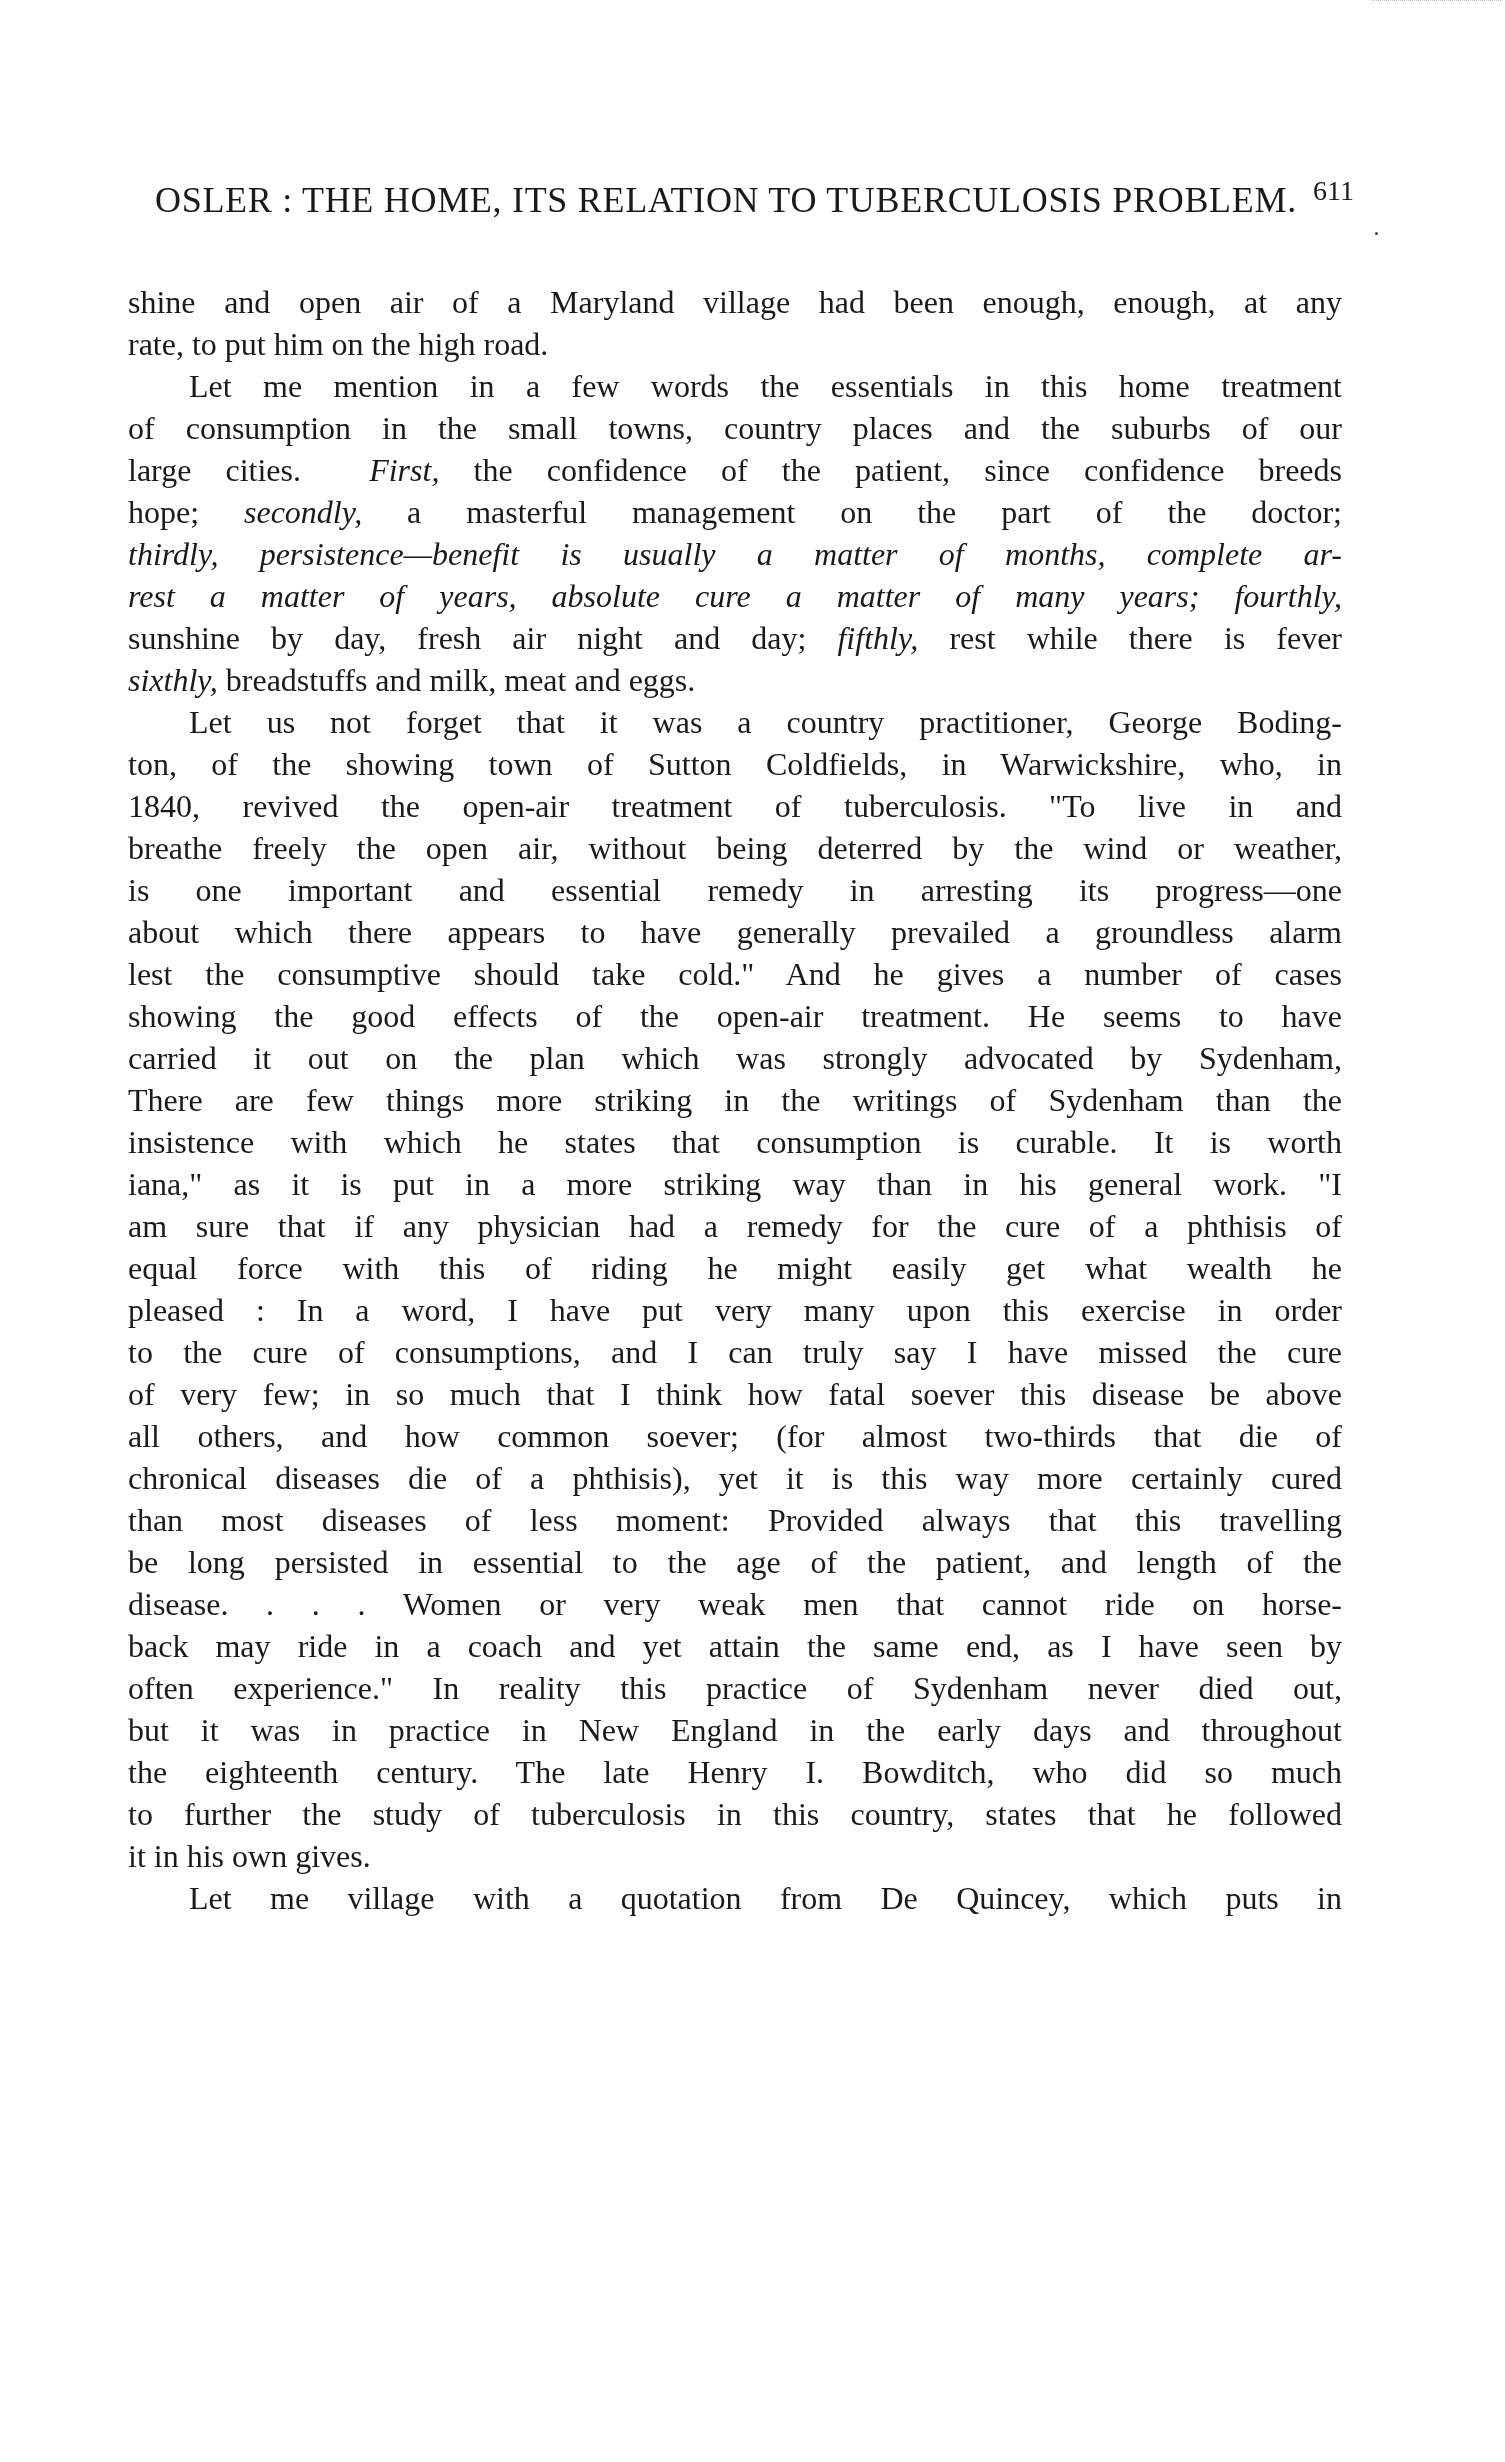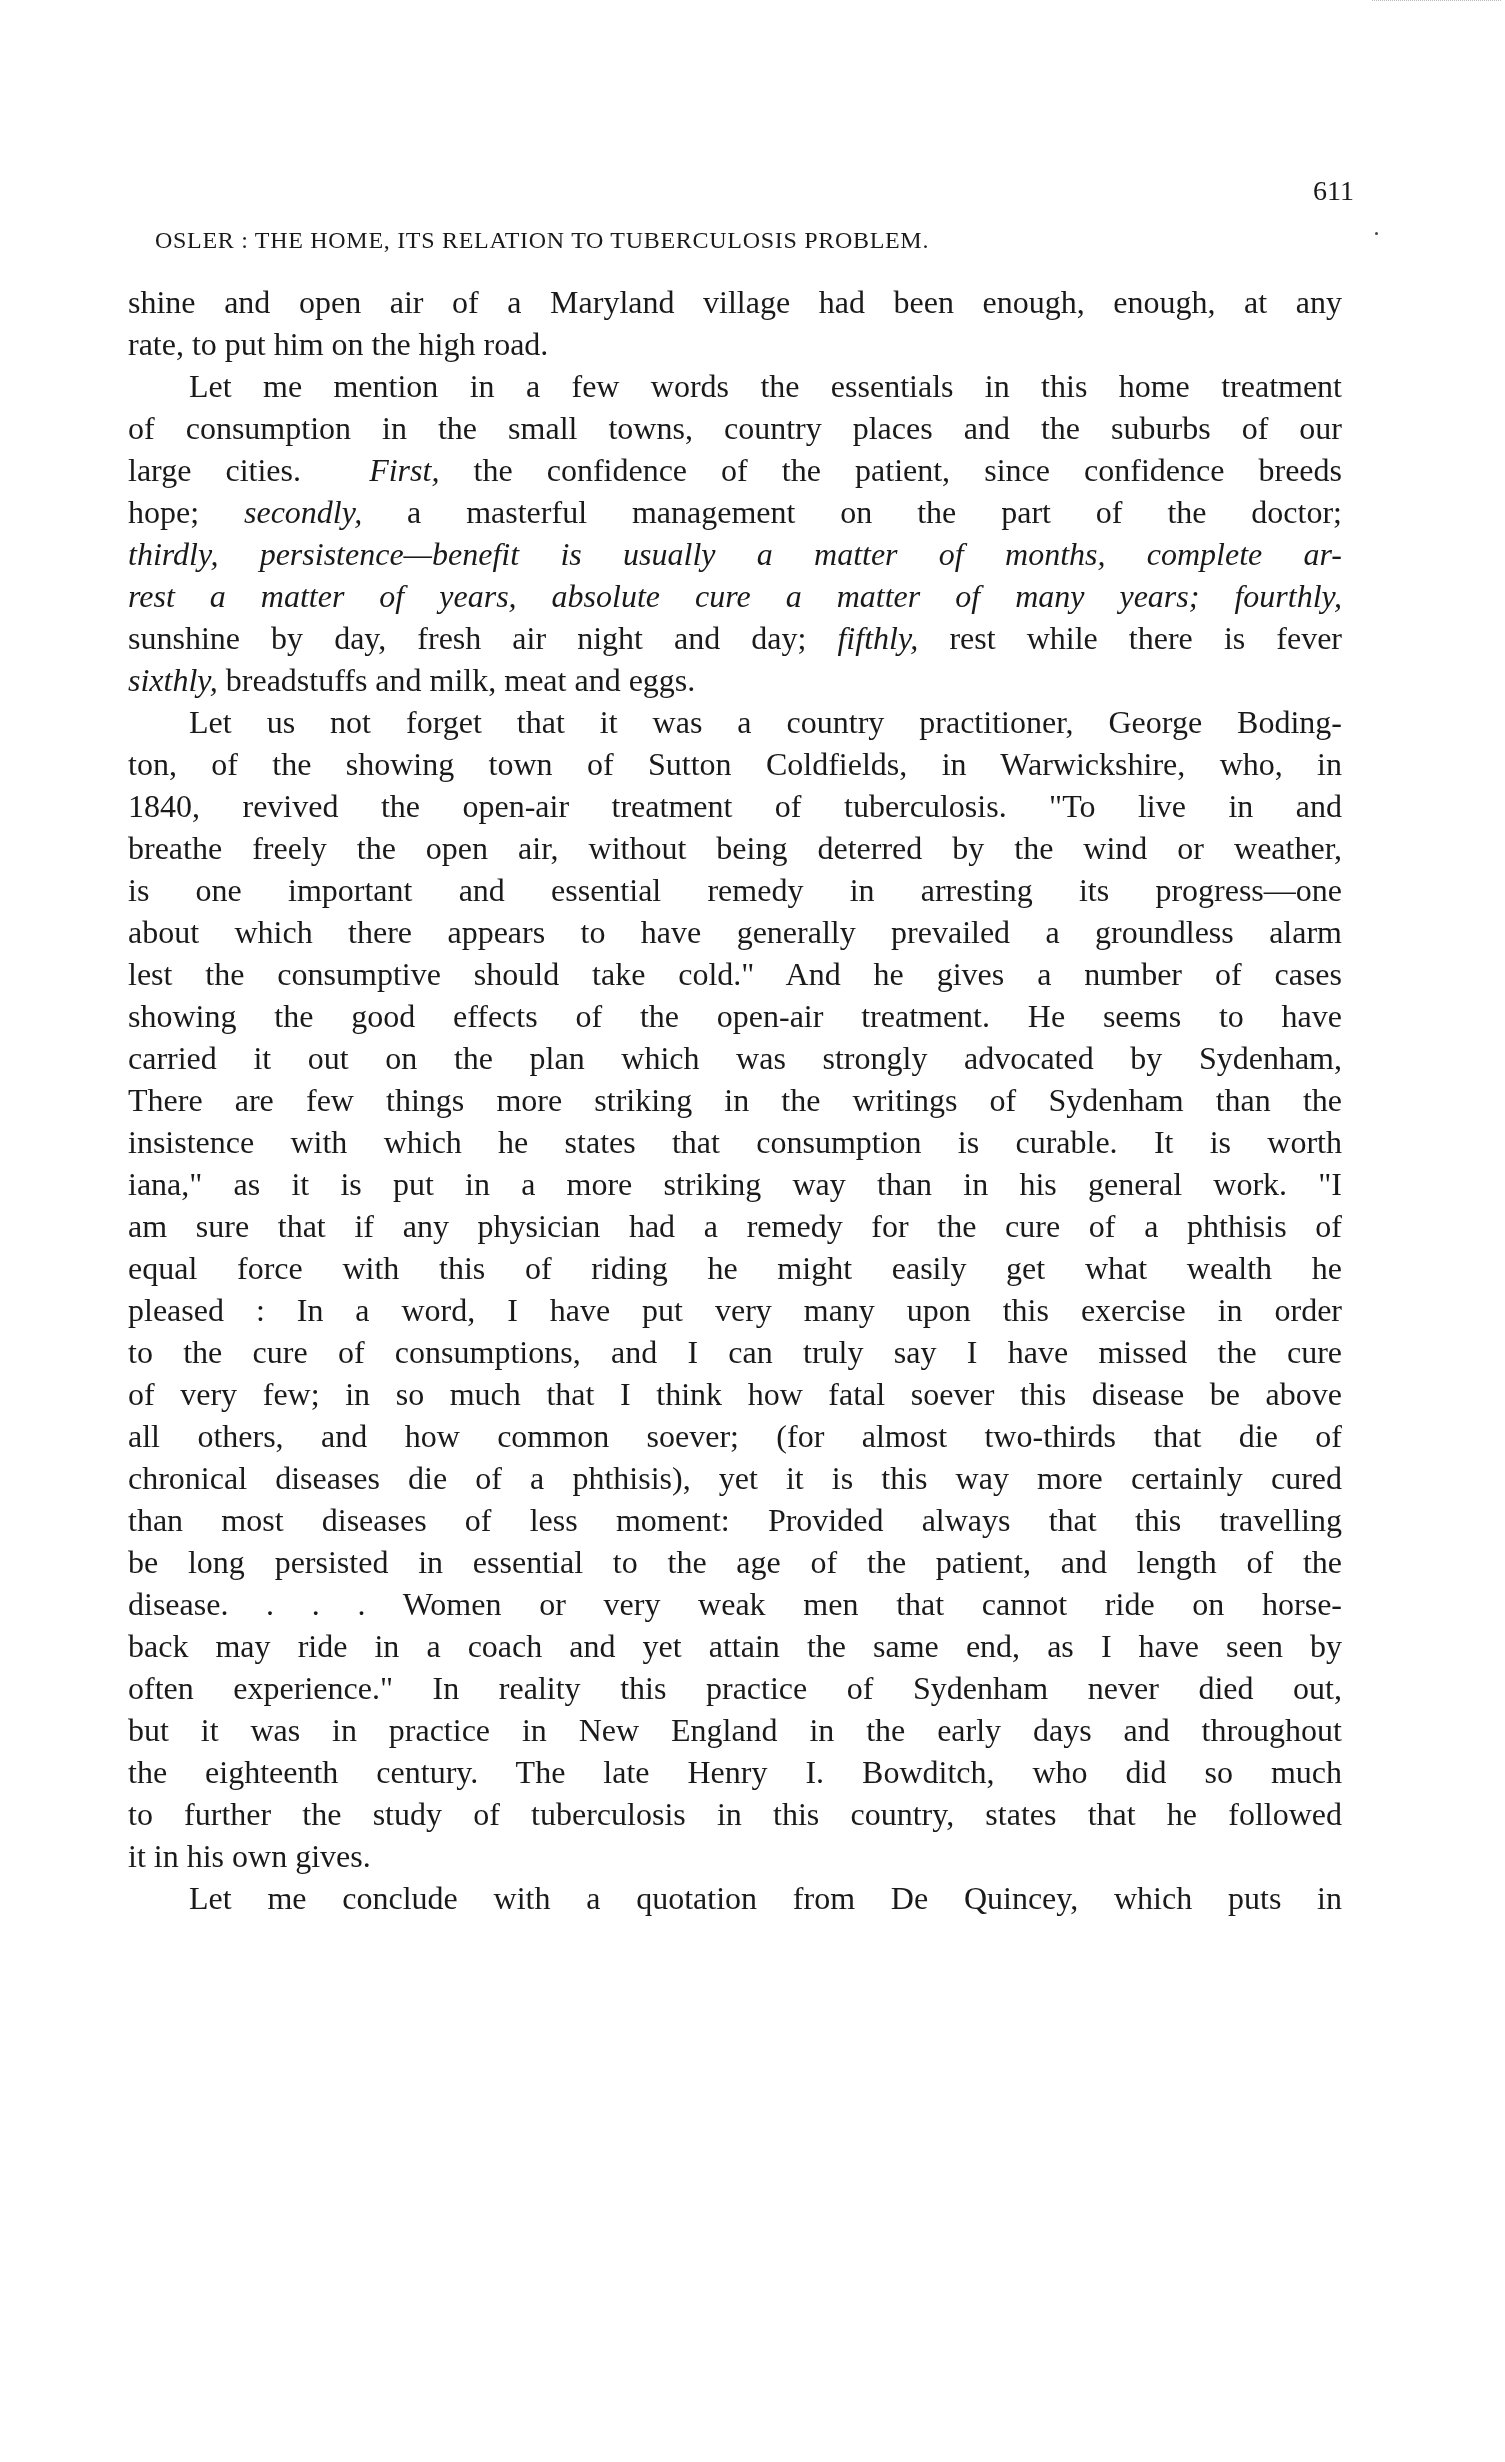--- a/index.html
+++ b/index.html
@@ -1,19 +1,19 @@
 <!DOCTYPE html>
 <html style="font-size:11px"><head>
 <meta charset="utf-8">
 <style>
   html,body{margin:0;padding:0;background:#fff;}
   body{width:1506px;height:2462px;position:relative;overflow:hidden;color:#1a1a1a;
        font-family:"Liberation Serif","DejaVu Serif",serif;}
   .header{position:absolute;left:155px;top:179px;width:1199px;height:48px;}
-  .header .title{position:absolute;left:0;top:0;font-size:24px;letter-spacing:0.7px;text-transform:uppercase;white-space:nowrap;margin-top:48px;}
+  .header .title{position:absolute;left:0;top:0;font-size:36px;letter-spacing:0.7px;text-transform:uppercase;white-space:nowrap;}
   .header .pnum{position:absolute;right:0;top:-4.1px;font-size:28px;}
   .body{position:absolute;left:128px;top:281px;width:1214px;}
   .line{font-size:32px;line-height:42px;height:42px;white-space:nowrap;text-align:justify;text-align-last:justify;}
   .line.last{text-align-last:left;}
   .line.indent{padding-left:61px;}
   .line em{font-style:italic;}
   .mark{position:absolute;right:5.5px;top:0;width:129px;height:2px;border-top:1.4px dotted #bbb;}
   .dot{position:absolute;left:1375px;top:232px;width:3.4px;height:3.4px;background:#444;border-radius:50%;}
 </style>
 </head>
@@ -59,15 +59,15 @@
     <div class="line">chronical diseases die of a phthisis), yet it is this way more certainly cured</div>
     <div class="line">than most diseases of less moment: Provided always that this travelling</div>
     <div class="line">be long persisted in essential to the age of the patient, and length of the</div>
     <div class="line">disease.   .   .   .   Women or very weak men that cannot ride on horse-</div>
     <div class="line">back may ride in a coach and yet attain the same end, as I have seen by</div>
     <div class="line">often experience."   In reality this practice of Sydenham never died out,</div>
     <div class="line">but it was in practice in New England in the early days and throughout</div>
     <div class="line">the eighteenth century.   The late Henry I. Bowditch, who did so much</div>
     <div class="line">to further the study of tuberculosis in this country, states that he followed</div>
     <div class="line last">it in his own gives.</div>
-    <div class="line indent">Let me conclude with a quotation from De Quincey, which puts in</div>
+    <div class="line indent">Let me village with a quotation from De Quincey, which puts in</div>
   </div>
 
 
 </body></html>

